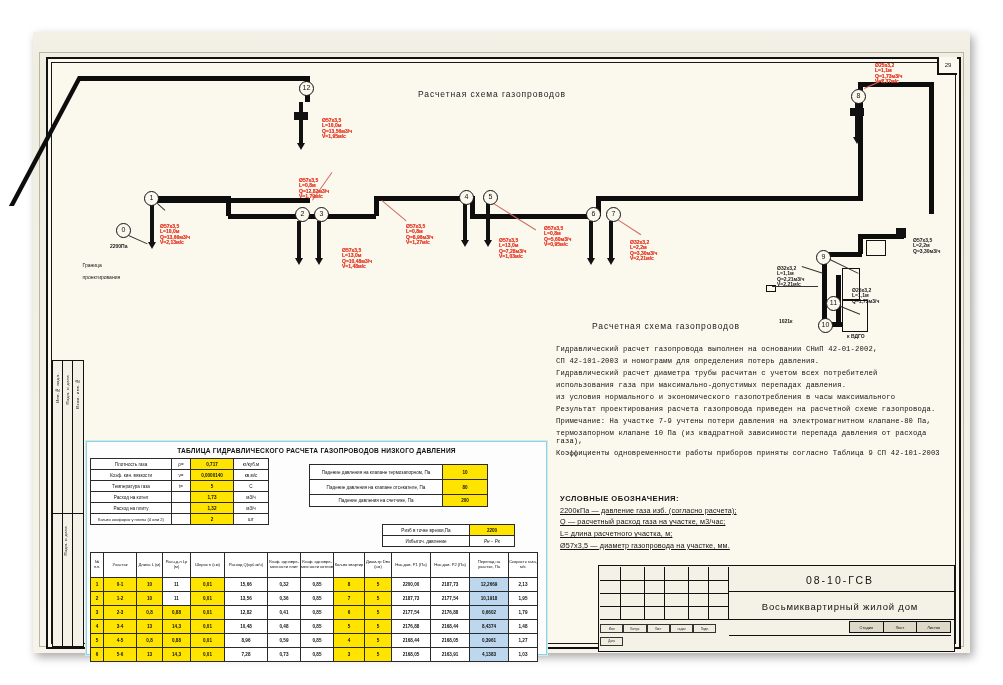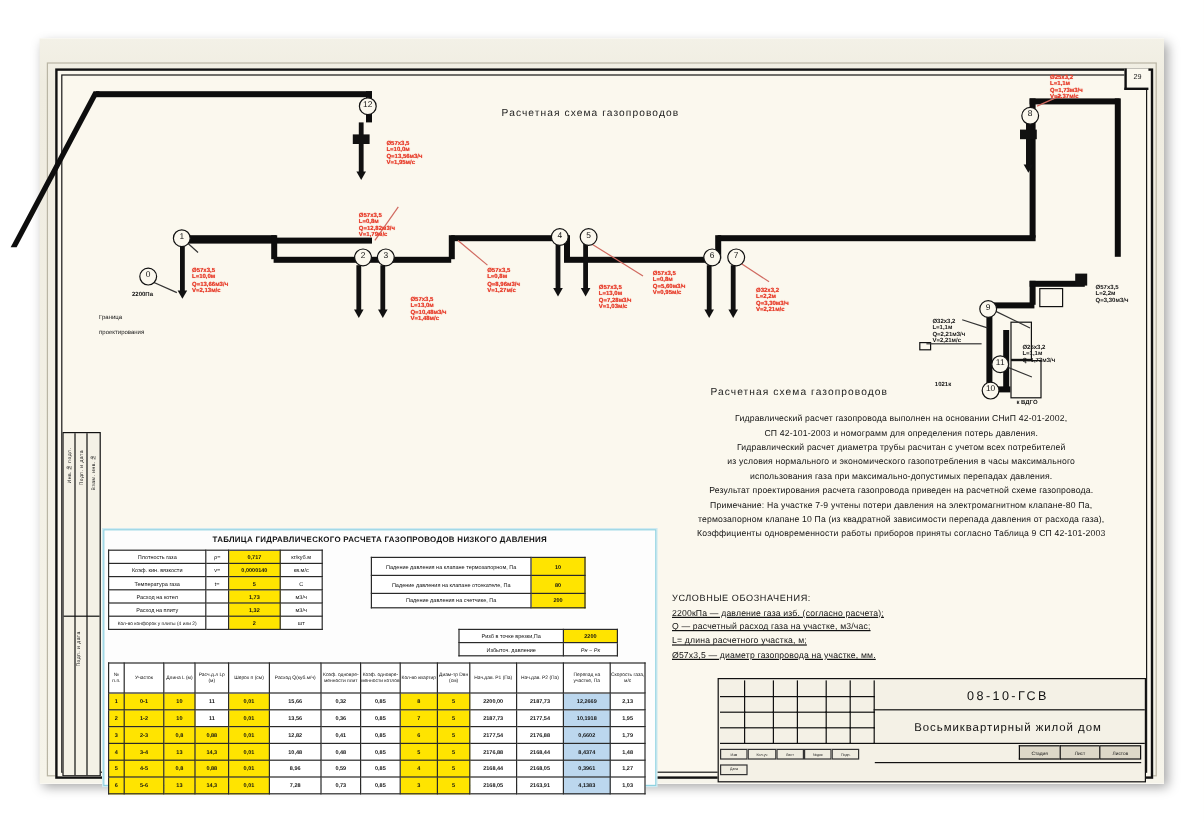--- a/index.html
+++ b/index.html
@@ -54,23 +54,23 @@
           font-family:"Liberation Sans",sans-serif;white-space:pre;z-index:5;}
   .smalllbl{position:absolute;font-size:5px;color:#161616;white-space:pre;line-height:6px;z-index:5;}
 
   
   .valvebox{position:absolute;background:#111;}
   .eqbox{position:absolute;border:1.2px solid #111;background:#fbf8ee;}
 
   
   #notes{position:absolute;left:556px;top:345px;width:390px;color:#131313;}
   #notes p{margin:0 0 3.4px 0;font-size:7.2px;line-height:8.6px;letter-spacing:.15px;
-           font-family:Liberation Sans, sans-serif;text-align:center;}
+           font-family:Liberation Mono, monospace;}
   #legend{position:absolute;left:560px;top:494px;width:390px;color:#131313;}
-  #legend .lg-title{font-size:7.6px;font-weight:normal;letter-spacing:.5px;margin-bottom:3.5px;}
+  #legend .lg-title{font-size:7.6px;font-weight:bold;letter-spacing:.5px;margin-bottom:3.5px;}
   #legend p{margin:0 0 3.2px 0;font-size:7.2px;line-height:8.6px;letter-spacing:.15px;text-decoration:underline;}
 
   
   #table-wrap{position:absolute;left:86px;top:441px;width:459px;height:212px;
               background:#fdfdfd;border:1px solid #8fd2e0;box-shadow:0 0 0 1px #cfeaf1;}
   #tbl-title{text-align:center;font-size:6.6px;font-weight:bold;color:#111;padding:5px 0 4px 0;
              letter-spacing:.25px;}
   table{border-collapse:collapse;font-family:"Liberation Sans",sans-serif;}
   #param-tbl{margin-left:3px;}
   #param-tbl td{border:1px solid #2a2a2a;font-size:4.6px;color:#111;height:10px;padding:0 1px;
@@ -276,22 +276,22 @@
     <span>проектирования</span>
   </div>
   <div class="smalllbl" style="left:110px;top:243px;font-weight:bold;">2200Па</div>
   <div class="smalllbl" style="left:779px;top:318px;font-weight:bold;">1021к</div>
   <div class="smalllbl" style="left:847px;top:333px;font-weight:bold;">к ВДГО</div>
 
   <div id="notes">
     <p>Гидравлический расчет газопровода выполнен на основании СНиП 42-01-2002,</p>
     <p>СП 42-101-2003 и номограмм для определения потерь давления.</p>
     <p>Гидравлический расчет диаметра трубы расчитан с учетом всех потребителей</p>
+    <p>использования газа при максимально-допустимых перепадах давления.</p>
     <p>из условия нормального и экономического газопотребления в часы максимального</p>
-    <p>использования газа при максимально-допустимых перепадах давления.</p>
     <p>Результат проектирования расчета газопровода приведен на расчетной схеме газопровода.</p>
     <p>Примечание: На участке 7-9  учтены потери давления на электромагнитном клапане-80 Па,</p>
     <p>термозапорном клапане 10 Па (из квадратной зависимости перепада давления от расхода газа),</p>
     <p>Коэффициенты одновременности работы приборов приняты согласно Таблица 9  СП 42-101-2003</p>
   </div>
 
   <div id="legend">
     <div class="lg-title">УСЛОВНЫЕ ОБОЗНАЧЕНИЯ:</div>
     <p>2200кПа  —  давление газа изб. (согласно расчета);</p>
     <p>Q    —   расчетный расход газа на участке, м3/час;</p>

